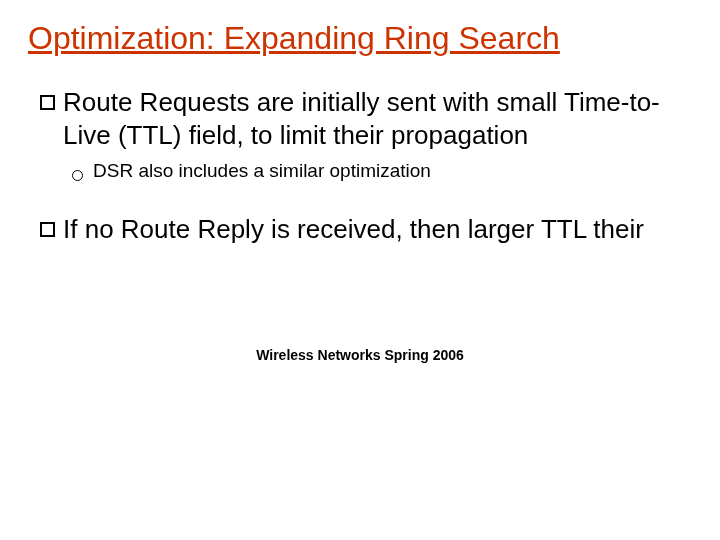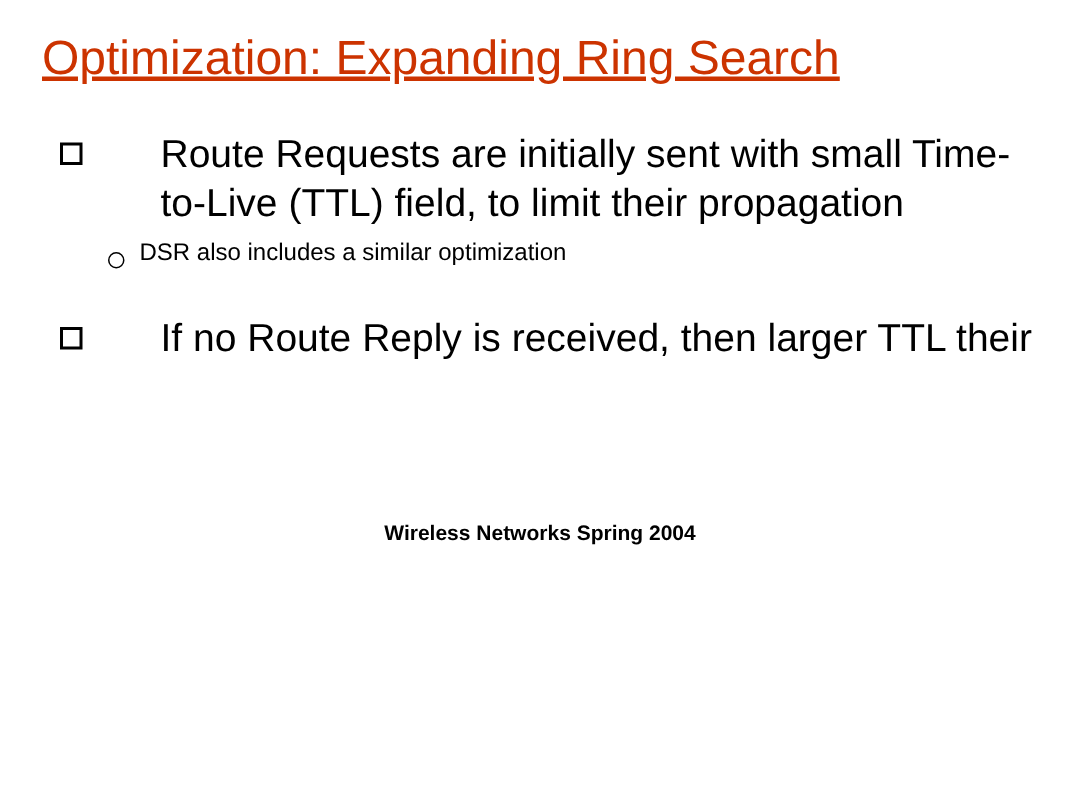--- a/index.html
+++ b/index.html
@@ -41,26 +41,25 @@
     flex: 0 0 auto;
     width: 15px;
     height: 15px;
     border: 2px solid #000;
     margin-top: 9px;
     margin-right: 8px;
     box-sizing: border-box;
   }
   .l1 .text {
     flex: 1 1 auto;
-    margin-left: 44px;
   }
   .l2 {
     display: flex;
     align-items: center;
-    font-size: 16px;
+    font-size: 19px;
     line-height: 1.3;
     margin-left: 32px;
     margin-top: 6px;
     margin-bottom: 30px;
   }
   .l2 .bullet {
     flex: 0 0 auto;
     width: 11px;
     height: 11px;
     border: 1.5px solid #000;
@@ -101,15 +100,15 @@
       <span class="text">DSR also includes a similar optimization</span>
     </div>
 
     <div class="l1">
       <span class="bullet"></span>
       <span class="text">If no Route Reply is received, then larger TTL their</span>
     </div>
 
   </div>
 
-  <div class="footer">Wireless Networks Spring 2004</div>
+  <div class="footer">Wireless Networks Spring 2006</div>
 
 </div>
 
 </body></html>

